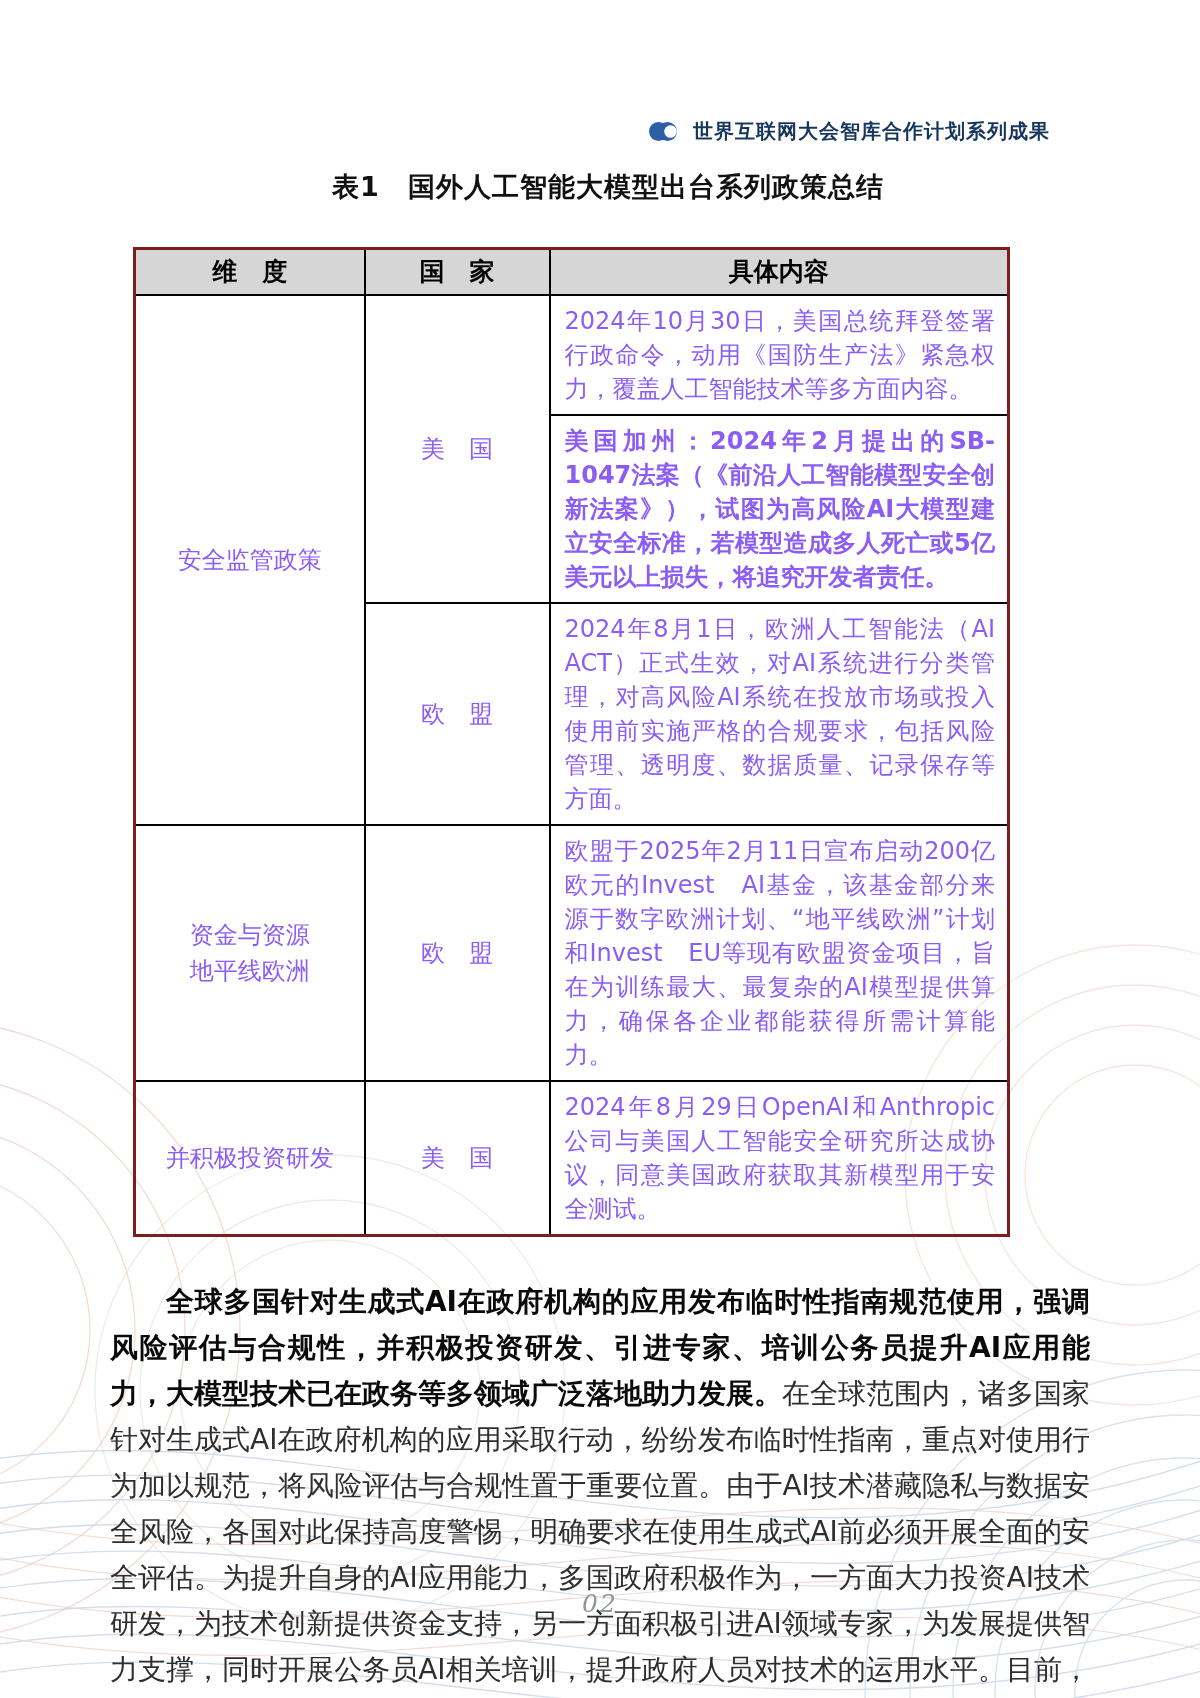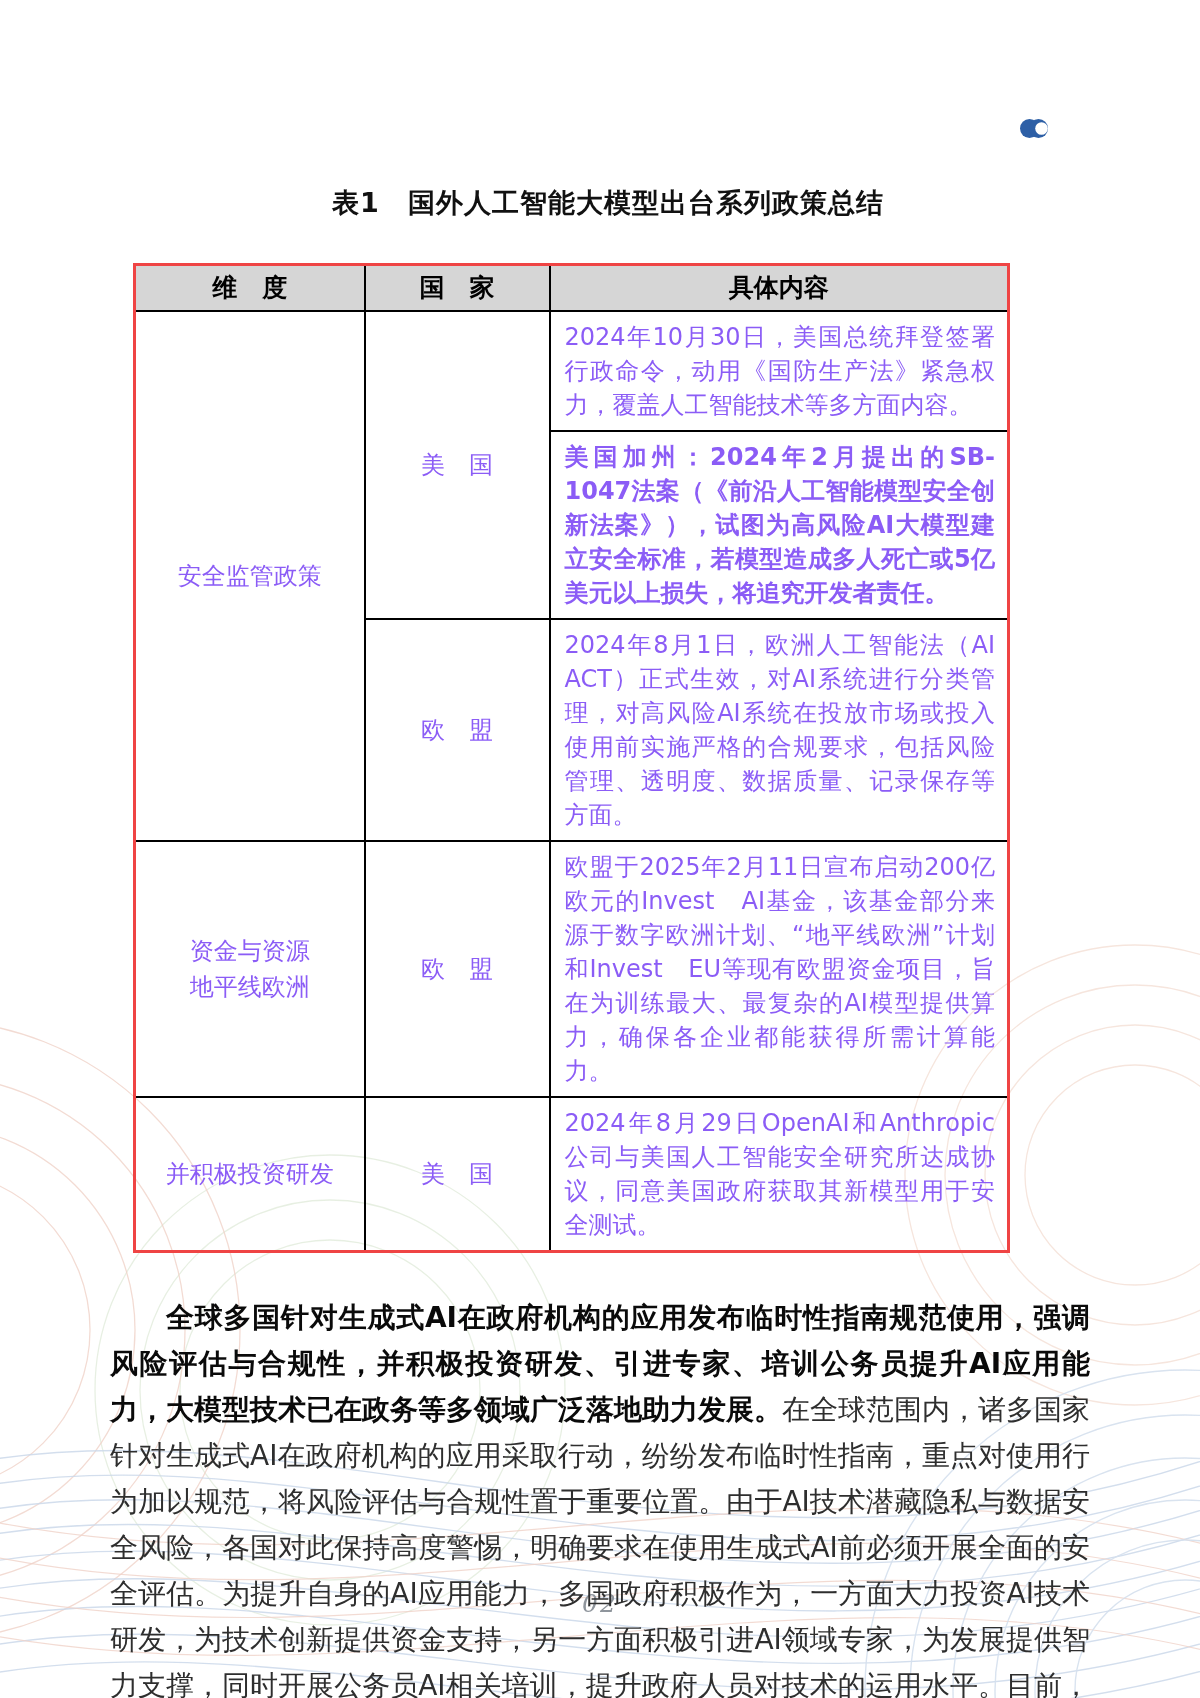--- a/index.html
+++ b/index.html
@@ -20,33 +20,33 @@
     padding:118px 150px 0 0;gap:14px;
   }
   .brand-icon{width:30px;height:21px;display:block;flex:0 0 auto;}
   .brand-text{
     font-size:20px;font-weight:bold;color:#17365d;letter-spacing:1px;
   }
 
   
   .table-title{
     text-align:center;
-    margin-top:46px;
+    margin-top:24px;
     font-size:27px;font-weight:bold;color:#111;
     letter-spacing:1px;
     padding-left:16px;
   }
 
   
   table.policy{
     border-collapse:collapse;
     margin:42px 0 0 133px;
     table-layout:fixed;
     width:874px;
-    border:3px solid #ef4444;
+    border:3px solid #7f1d1d;
   }
   table.policy th, table.policy td{
     border:2px solid #000;
     font-size:24px;
     color:#8b5cf6;
     vertical-align:middle;
   }
   table.policy col.c-dim{width:230px;}
   table.policy col.c-country{width:185px;}
   table.policy col.c-content{width:459px;}
@@ -146,20 +146,21 @@
   </svg>
 
   <div class="content">
 
     <div class="brand-row">
       <svg class="brand-icon" viewBox="0 0 30 21" aria-hidden="true">
         <circle cx="9.5" cy="10.5" r="9.5" fill="#2d5fa6"></circle>
         <circle cx="18.5" cy="10.5" r="9.5" fill="#2d5fa6"></circle>
         <circle cx="21.5" cy="10.5" r="6.3" fill="#ffffff"></circle>
       </svg>
+      <span class="brand-text">世界互联网大会智库合作计划系列成果</span>
     </div>
 
     <div class="table-title">表1　国外人工智能大模型出台系列政策总结</div>
 
     <table class="policy">
       <colgroup>
         <col class="c-dim">
           <col class="c-country">
           <col class="c-content">
       </colgroup>

